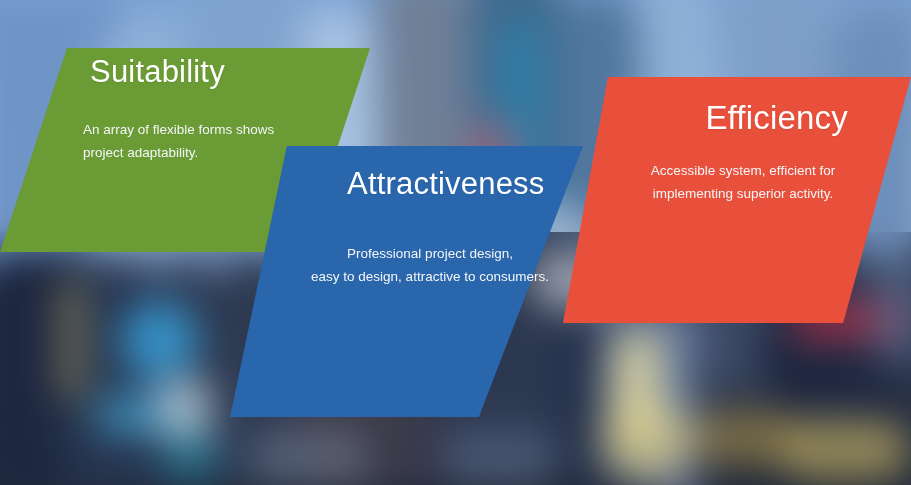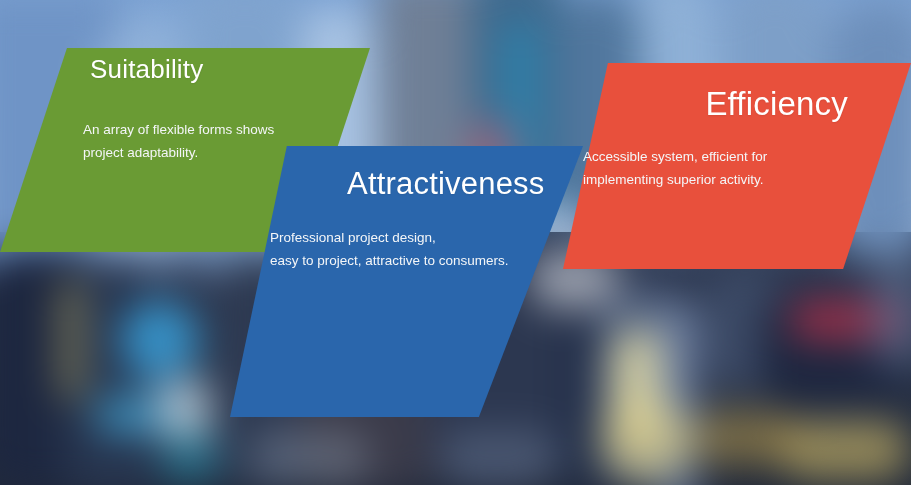--- a/index.html
+++ b/index.html
@@ -71,21 +71,21 @@
   
   .panel {
     position:absolute;
     color:#ffffff;
     overflow:visible;
   }
   .panel .shape { position:absolute; inset:0; }
 
   .panel-suitability { left:0px;   top:48px;  width:370px; height:204px; }
   .panel-attract     { left:230px; top:146px; width:353px; height:271px; }
-  .panel-efficiency  { left:563px; top:63px;  width:348px; height:206px; }
+  .panel-efficiency  { left:563px; top:77px;  width:348px; height:246px; }
 
   .panel-suitability .shape { background:#6a9b34; clip-path: polygon(18.1% 0%, 100% 0%, 81.9% 100%, 0% 100%); }
   .panel-attract     .shape { background:#2a66ac; clip-path: polygon(16.1% 0%, 100% 0%, 70.5% 100%, 0% 100%); }
   .panel-efficiency  .shape { background:#e8503c; clip-path: polygon(12.9% 0%, 100% 0%, 80.5% 100%, 0% 100%); }
 
   .panel-content { position:absolute; inset:0; }
 
   .heading {
     position:absolute;
     font-weight:300;
@@ -96,30 +96,30 @@
   }
   .body {
     position:absolute;
     font-size:13.5px;
     line-height:23px;
     color:#f4f6f8;
     font-weight:400;
   }
 
   
-  .panel-suitability .heading { left:90px;  top:6px;  font-size:26px; }
+  .panel-suitability .heading { left:90px;  top:6px;  font-size:31px; }
   .panel-suitability .body    { left:83px;  top:70px; text-align:left; width:260px;}
 
   
   .panel-attract .heading { left:117px; top:20px;  font-size:31px; }
-  .panel-attract .body    { left:40px;  top:80px;  width:320px; text-align:left; }
+  .panel-attract .body    { left:40px;  top:96px;  width:320px; text-align:center; }
 
   
   .panel-efficiency .heading { right:63px; top:22px; font-size:33px; }
-  .panel-efficiency .body    { left:20px;  top:82px; width:320px; }
+  .panel-efficiency .body    { left:20px;  top:82px; width:320px; text-align:center; }
 
   .body .line { display:block; }
 </style>
 </head>
 <body>
 
 <div id="stage">
 
   <div class="bg-layer">
     <div class="bg-sky"></div>
@@ -175,21 +175,21 @@
       </div>
     </div>
   </div>
 
   <div class="panel panel-attract">
     <div class="shape"></div>
     <div class="panel-content">
       <div class="heading">Attractiveness</div>
       <div class="body">
         <span class="line">Professional project design,</span>
-        <span class="line">easy to project, attractive to consumers.</span>
+        <span class="line">easy to design, attractive to consumers.</span>
       </div>
     </div>
   </div>
 
   <div class="panel panel-efficiency">
     <div class="shape"></div>
     <div class="panel-content">
       <div class="heading">Efficiency</div>
       <div class="body">
         <span class="line">Accessible system, efficient for</span>

